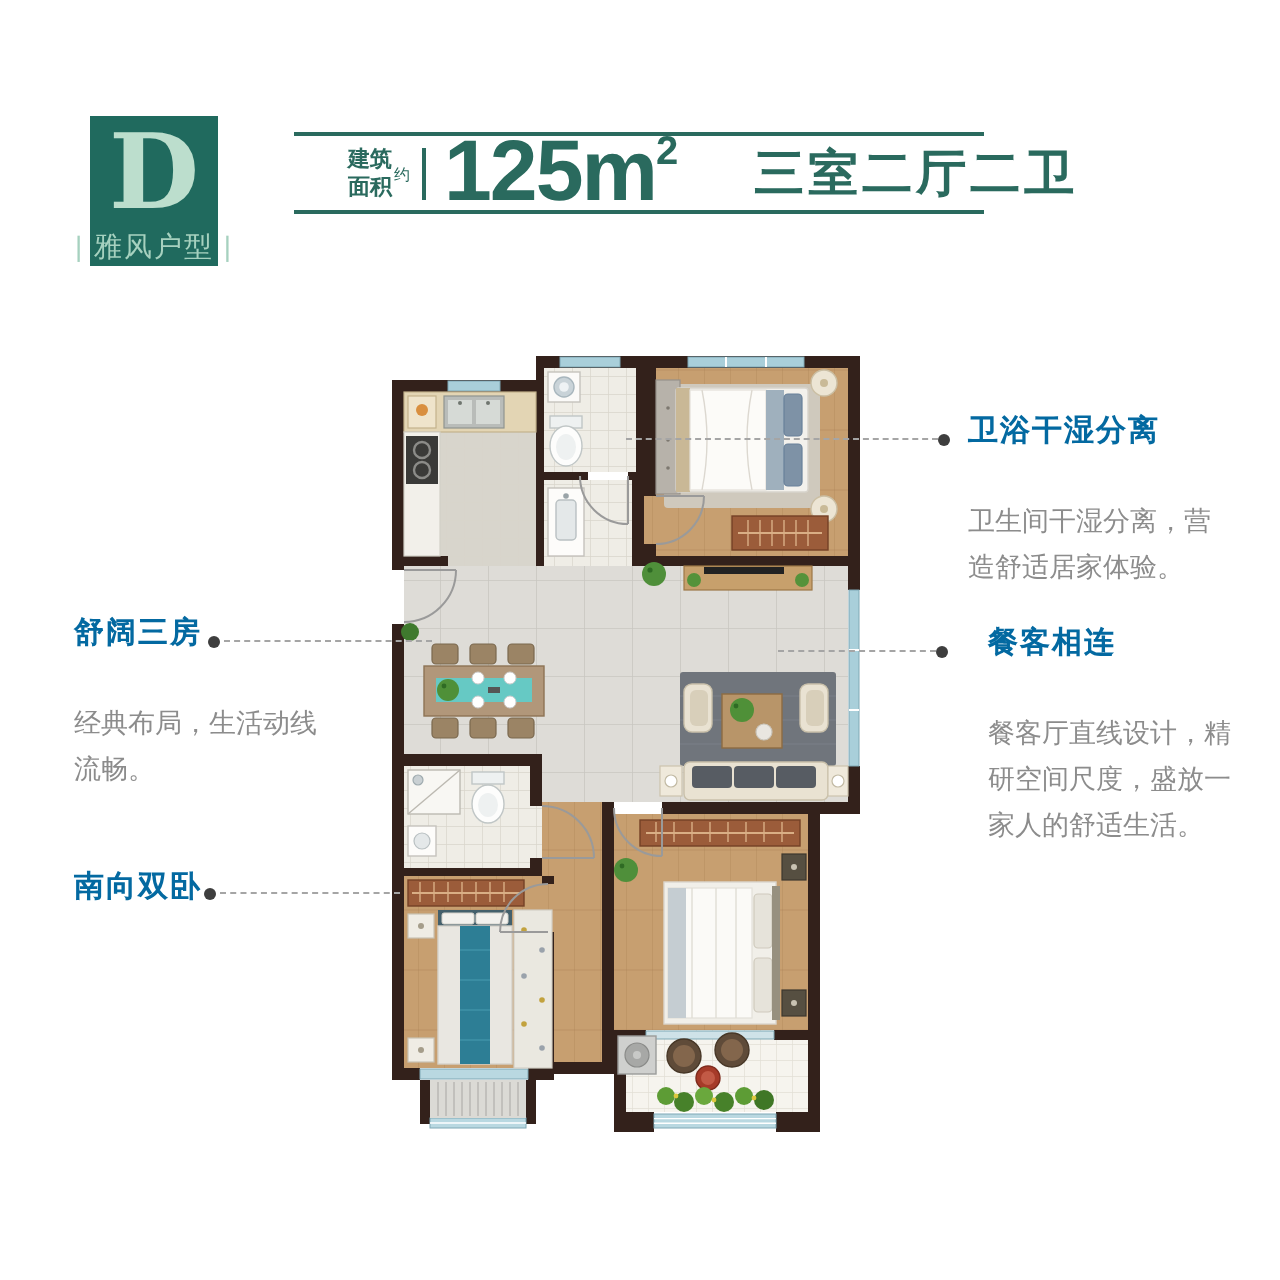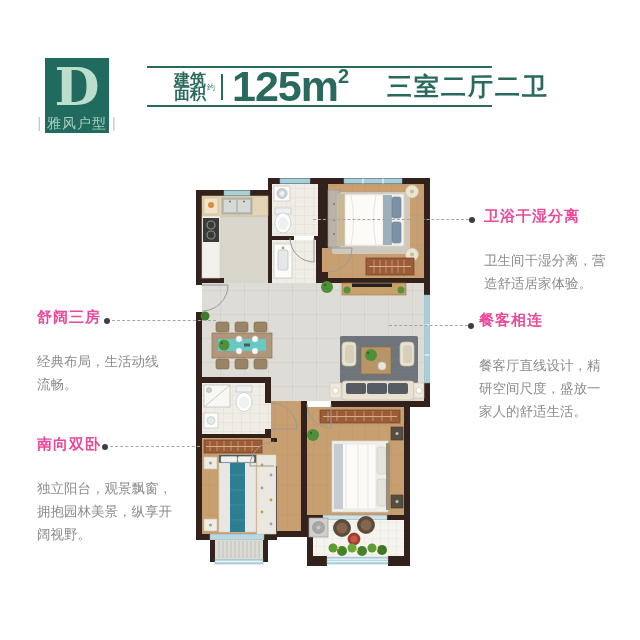--- a/index.html
+++ b/index.html
@@ -8,29 +8,29 @@
   
   .logo{position:absolute;left:45px;top:58px;width:64px;height:75px;background:#206a5e;
         display:flex;flex-direction:column;align-items:center;}
   .logo-d{font-family:"DejaVu Serif",serif;font-weight:bold;font-size:52px;line-height:56px;
           color:#bcdecd;margin-top:1px;}
   .logo-label{font-size:14px;color:#a6d1bf;letter-spacing:1px;margin-top:0px;white-space:nowrap;}
   
   .header{position:absolute;left:147px;top:66px;width:345px;height:37px;
           border-top:2px solid #2a6a5e;border-bottom:2px solid #2a6a5e;
           display:flex;align-items:center;color:#2a6a5e;}
-  .area-label{margin-left:27px;font-size:16px;font-weight:bold;line-height:14px;white-space:nowrap;}
+  .area-label{margin-left:27px;font-size:11px;font-weight:bold;line-height:14px;white-space:nowrap;}
   .approx{font-size:8px;margin-left:1px;margin-top:2px;}
   .vline{width:2px;height:26px;background:#2a6a5e;margin:0 9px 0 6px;flex:none;}
   .area-value{font-size:43px;font-weight:bold;line-height:1;letter-spacing:-1px;white-space:nowrap;}
   .area-exp{font-size:20px;font-weight:bold;vertical-align:18px;letter-spacing:0;}
   .rooms{font-size:25px;font-weight:bold;margin-left:38px;letter-spacing:2px;white-space:nowrap;}
   
   .ann{position:absolute;color:#8c8c8c;font-size:13.5px;line-height:23px;white-space:nowrap;}
-  .ann-title{color:#ec4899;font-size:15px;font-weight:bold;line-height:22px;letter-spacing:1px;}
+  .ann-title{color:#0369a1;font-size:15px;font-weight:bold;line-height:22px;letter-spacing:1px;}
   .ann-body{margin-top:22px;}
   .dot{position:absolute;width:6px;height:6px;border-radius:50%;background:#3e3e3e;}
   .dash{position:absolute;height:0;border-top:1.5px dashed #a5a5a5;}
   
   .plan{position:absolute;left:196px;top:170px;width:252px;height:396px;}
 </style>
 </head>
 <body>
 
 <div class="canvas">
@@ -404,36 +404,31 @@
   <div class="ann" style="left:37px;top:306px;">
     <div class="ann-title">舒阔三房</div>
     <div class="ann-body">
       <div>经典布局，生活动线</div>
       <div>流畅。</div>
     </div>
   </div>
 
   <div class="ann" style="left:37px;top:433px;">
     <div class="ann-title">南向双卧</div>
-    <div class="ann-body">
-      <div>独立阳台，观景飘窗，</div>
-      <div>拥抱园林美景，纵享开</div>
-      <div>阔视野。</div>
-    </div>
   </div>
 
   <div class="ann" style="left:484px;top:205px;">
     <div class="ann-title">卫浴干湿分离</div>
     <div class="ann-body">
       <div>卫生间干湿分离，营</div>
       <div>造舒适居家体验。</div>
     </div>
   </div>
 
-  <div class="ann" style="left:479px;top:311px;font-family:Liberation Mono, monospace;">
+  <div class="ann" style="left:494px;top:311px;">
     <div class="ann-title">餐客相连</div>
     <div class="ann-body">
       <div>餐客厅直线设计，精</div>
       <div>研空间尺度，盛放一</div>
       <div>家人的舒适生活。</div>
     </div>
   </div>
 
   <div class="dot" style="left:104px;top:318px;"></div>
   <div class="dash" style="left:112px;top:320px;width:104px;"></div>

